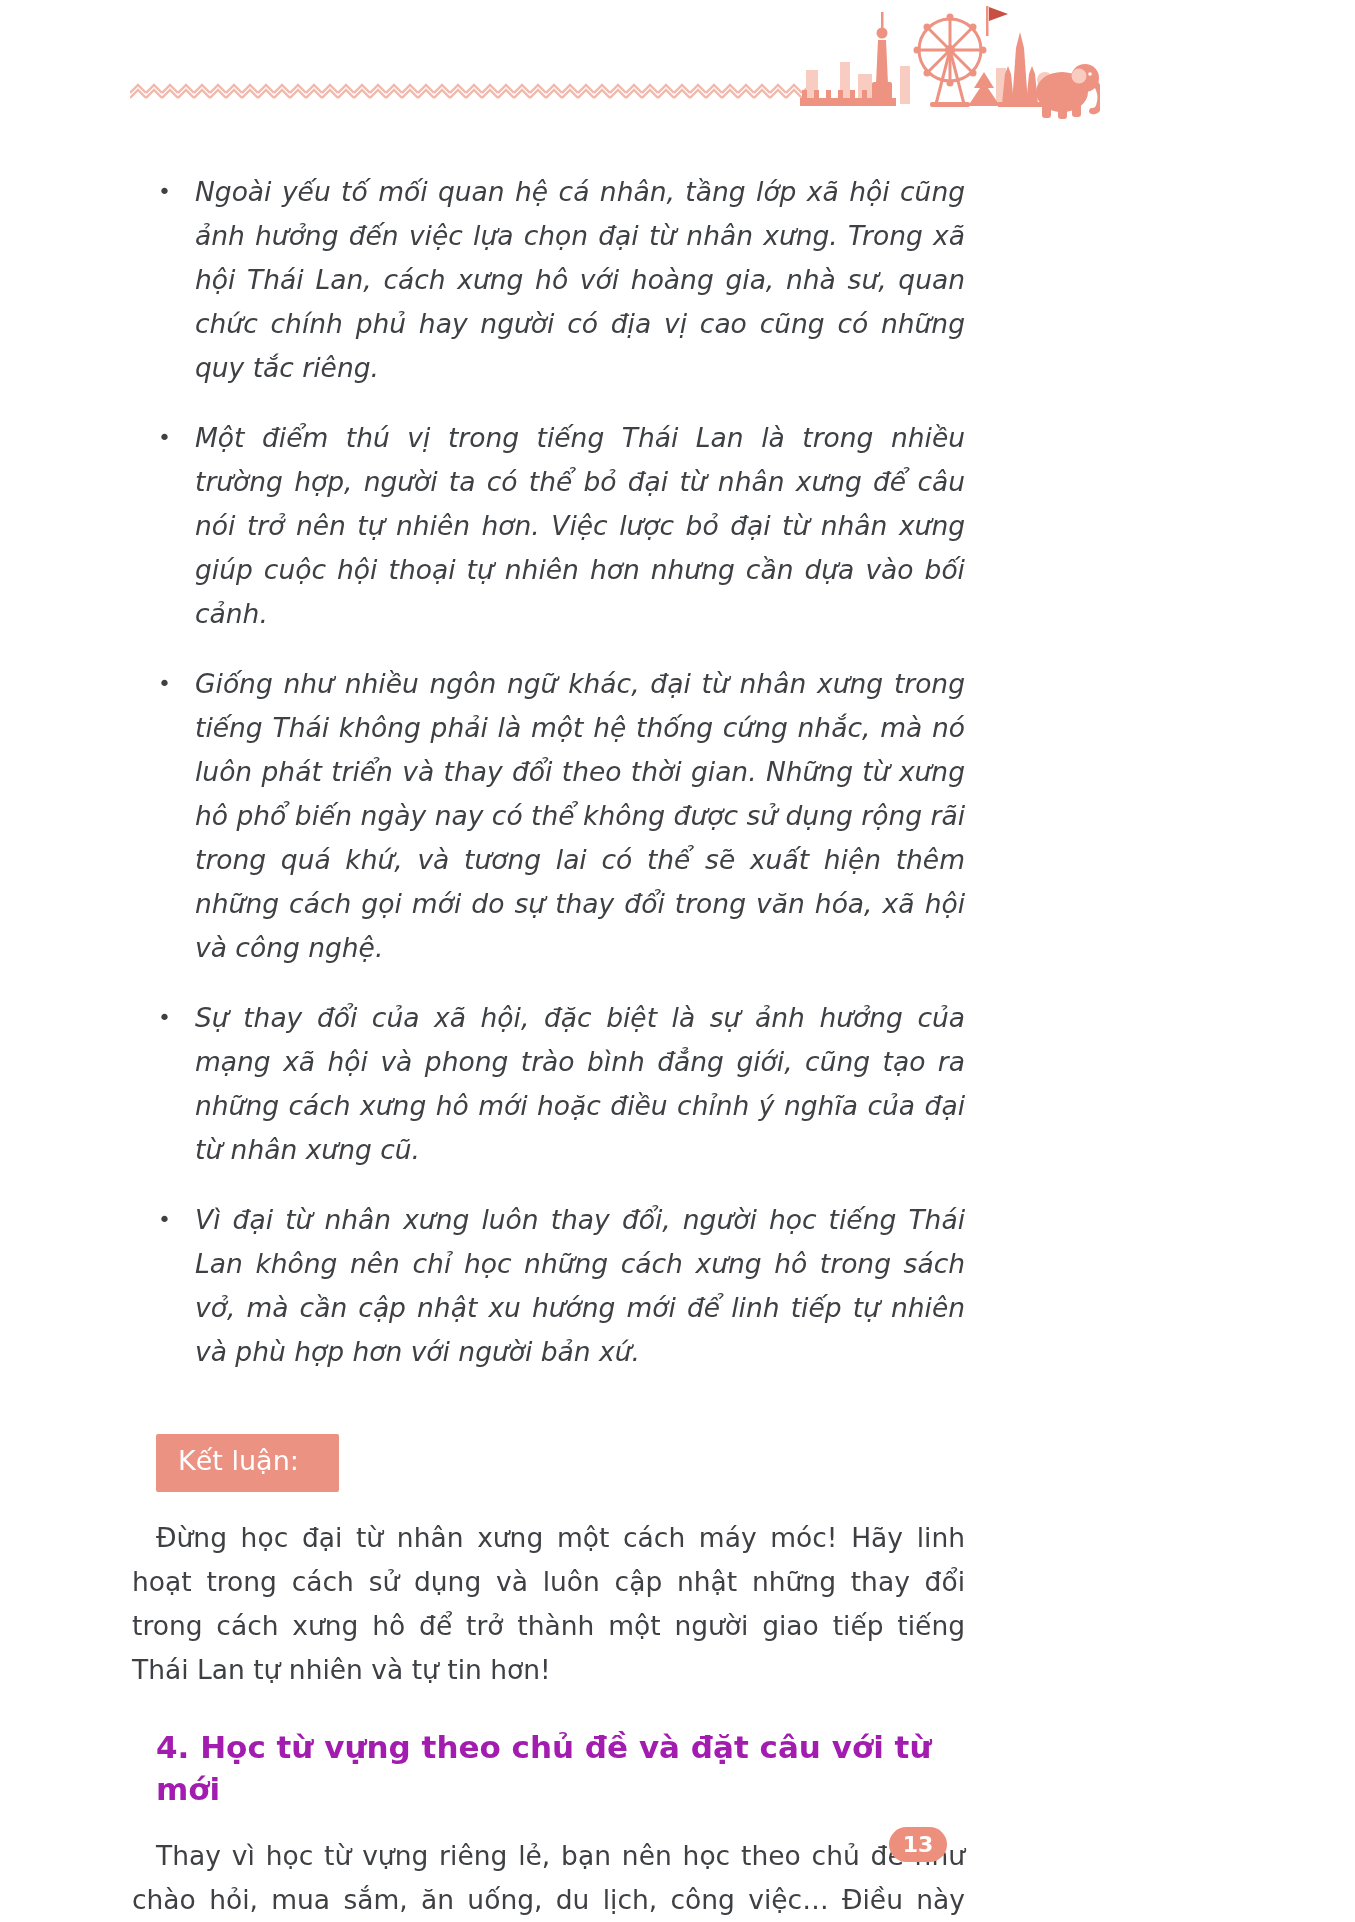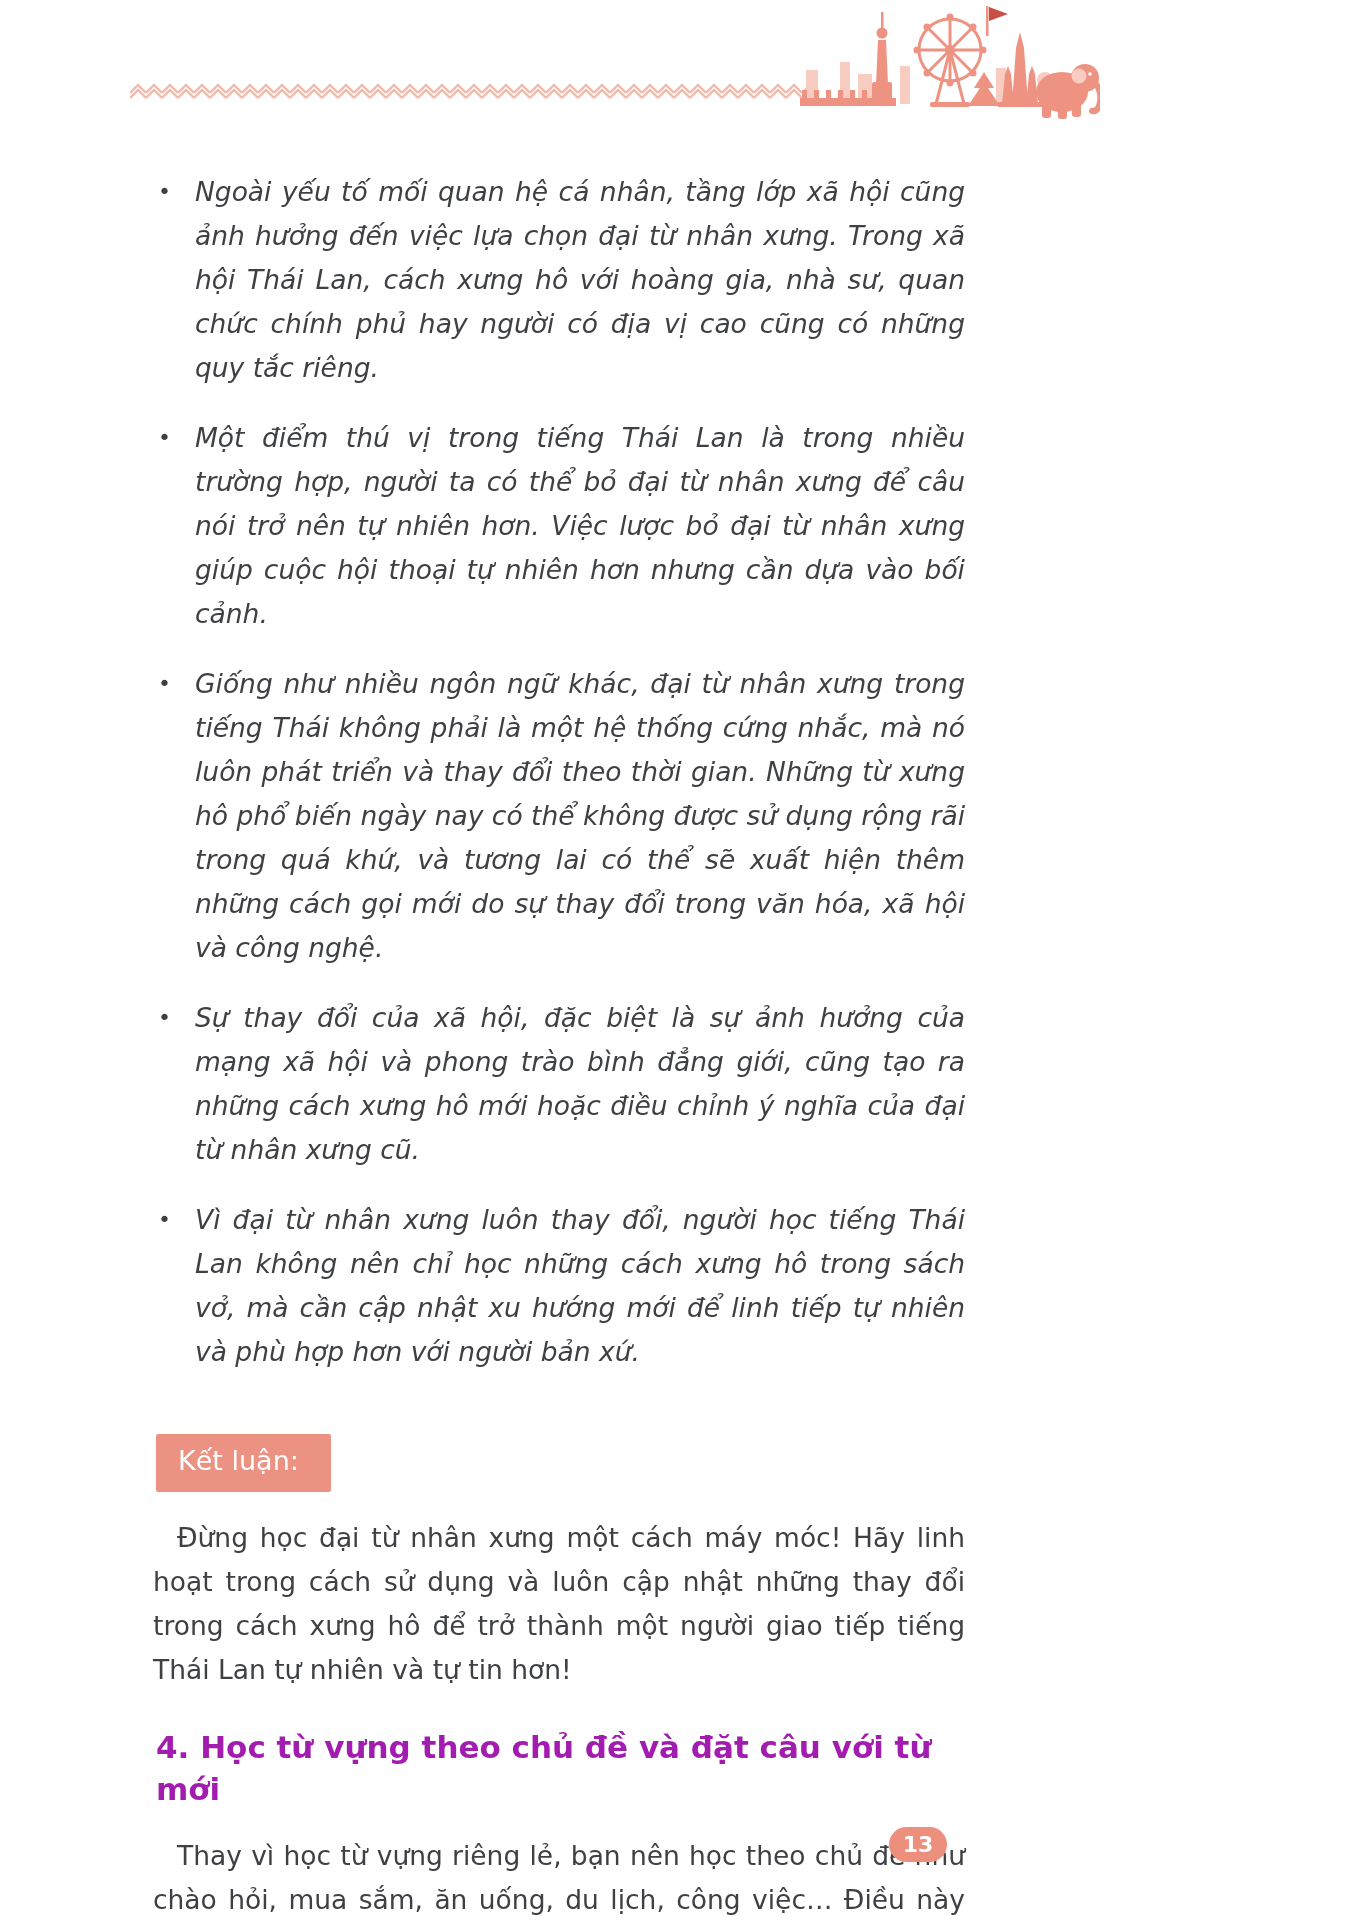--- a/index.html
+++ b/index.html
@@ -39,31 +39,30 @@
     padding-left: 26px;
     font-size: 22px;
     line-height: 44px;
     color: #3E4044;
   }
   .bullet-text { flex: 1; text-align: justify; font-style: italic; }
 
   .conclusion-label {
     display: inline-block;
     margin: 34px 0 0 24px;
-    padding: 5px 32px 9px 22px;
+    padding: 5px 40px 9px 22px;
     background: #EC9283;
     color: #ffffff;
     font-size: 27px;
     border-radius: 2px;
   }
   p.para {
     margin-top: 24px;
     text-align: justify;
     text-indent: 24px;
-    margin-left: 21px;
   }
   h2.section-heading {
     margin: 34px 0 0 24px;
     font-size: 31px;
     line-height: 42px;
     font-weight: bold;
     color: #a21caf;
   }
 
   

